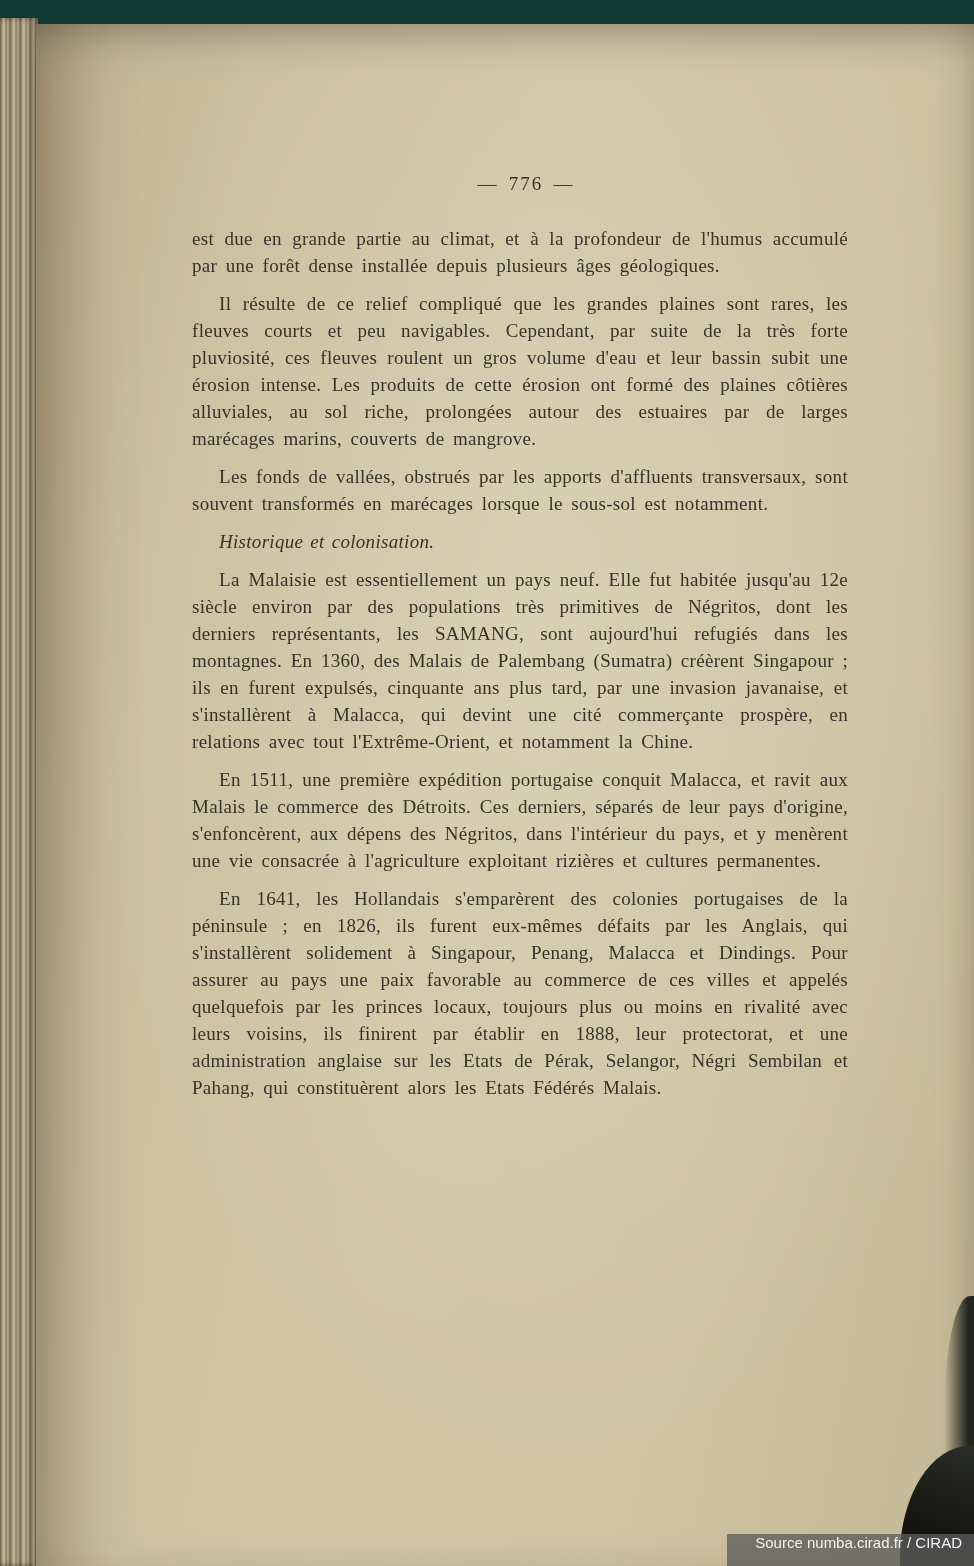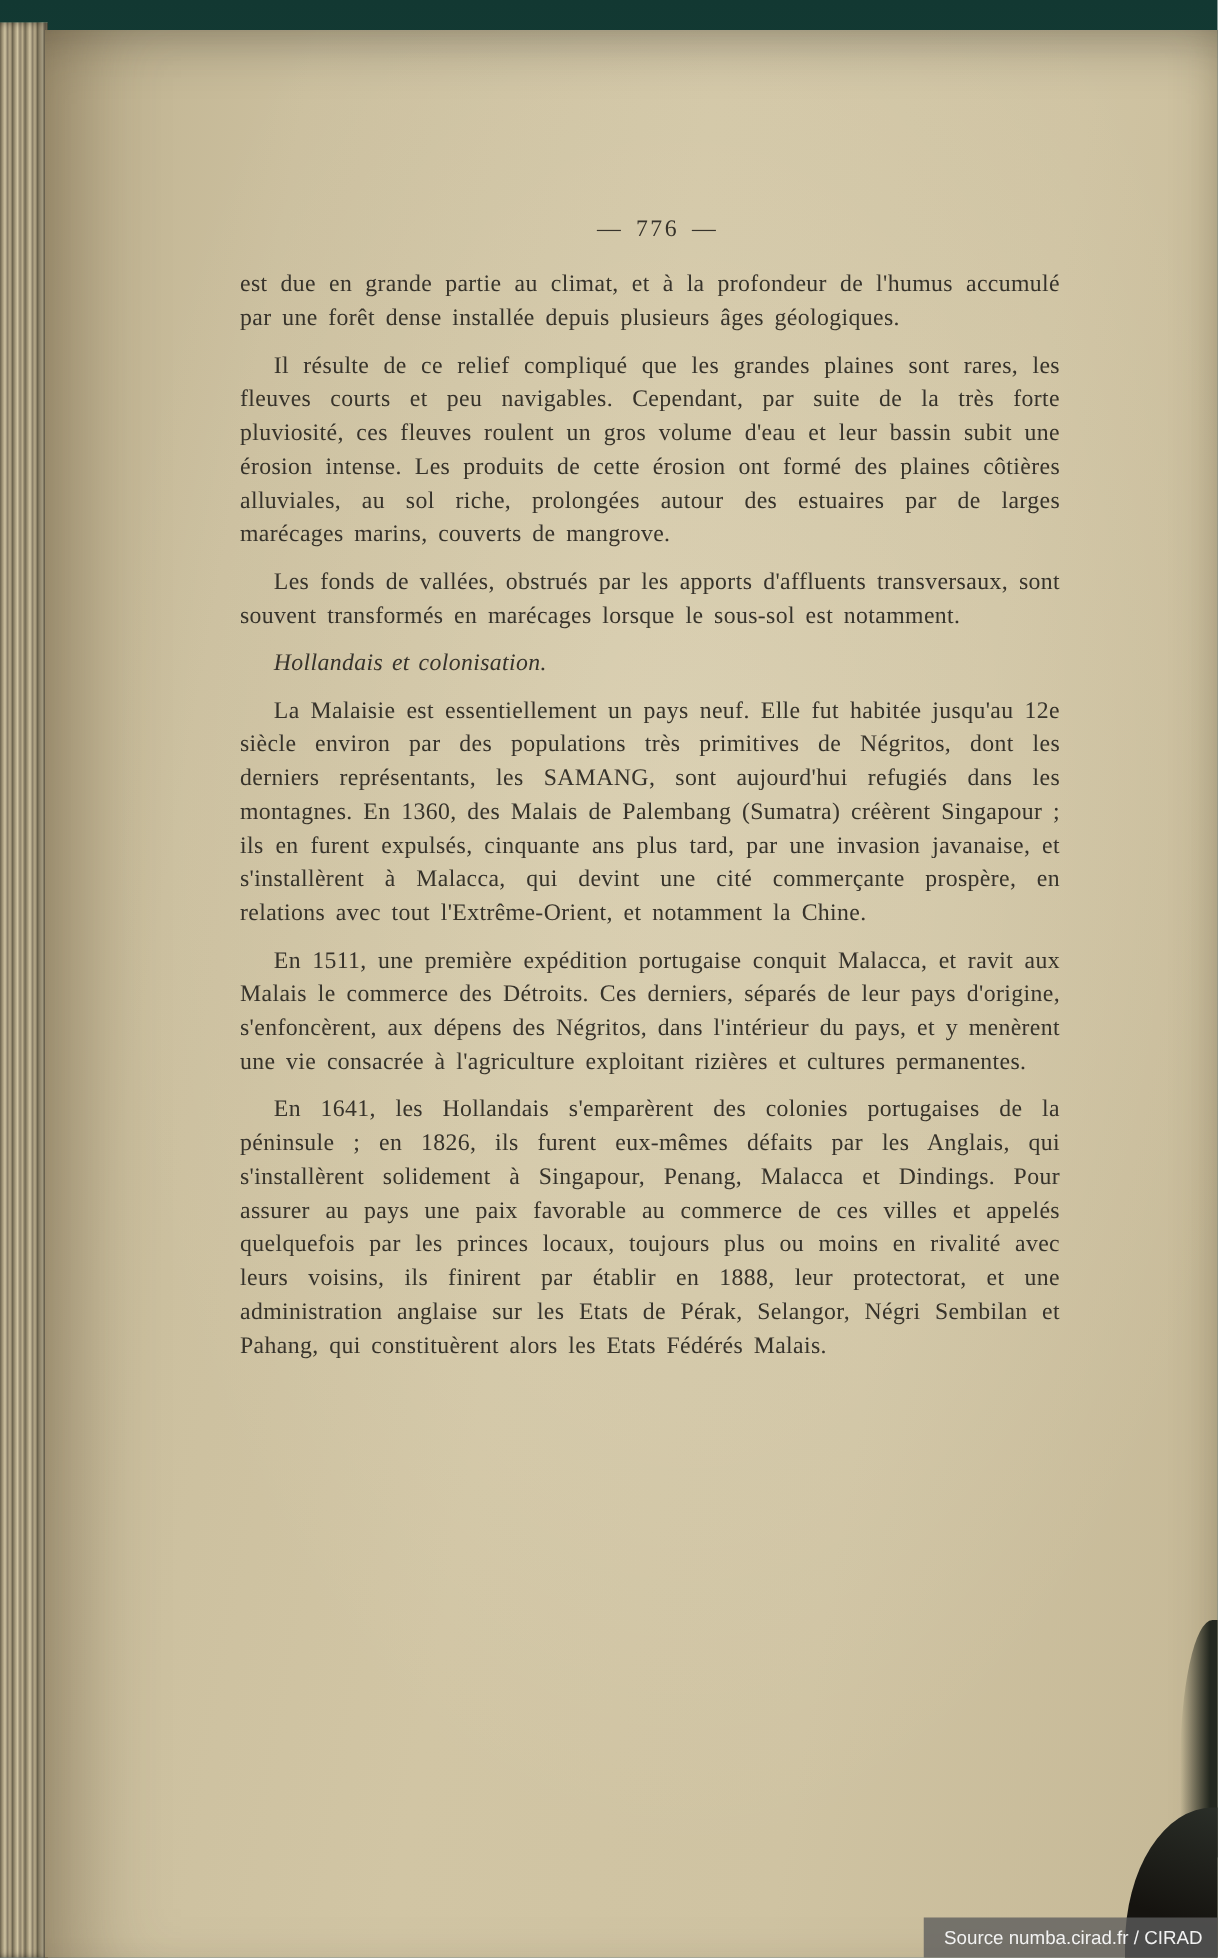--- a/index.html
+++ b/index.html
@@ -73,21 +73,21 @@
     width: 668px;
     color: #37332b;
     font-size: 19px;
     line-height: 27px;
     text-align: justify;
     word-spacing: 3.5px;
     letter-spacing: 0.3px;
   }
   .page-number {
     text-align: center;
-    margin-bottom: 17px;
+    margin-bottom: 28px;
     letter-spacing: 2px;
   }
   .text-block p {
     margin: 0 12px 11px 0;
     text-indent: 27px;
   }
   .text-block p.flush {
     text-indent: 0;
   }
   .section-heading {
@@ -96,41 +96,40 @@
     text-indent: 0;
     word-spacing: 2px;
   }
 
   
   .source-bar {
     position: absolute;
     right: 0;
     bottom: 0;
     height: 32px;
-    padding: 0 12px 0 16px;
+    padding: 0 12px 0 28px;
     display: flex;
-    align-items: center;
     background: rgba(92, 92, 92, 0.78);
     color: #f2f2f2;
     font-family: "Liberation Sans", "DejaVu Sans", sans-serif;
     font-size: 15px;
   }
 </style>
 </head>
 <body>
 
 <div class="page-stack"></div>
 
 <div class="paper">
   <div class="text-block">
     <div class="page-number">— 776 —</div>
     <p class="flush">est due en grande partie au climat, et à la profondeur de l'humus accumulé par une forêt dense installée depuis plusieurs âges géologiques.</p>
     <p>Il résulte de ce relief compliqué que les grandes plaines sont rares, les fleuves courts et peu navigables. Cependant, par suite de la très forte pluviosité, ces fleuves roulent un gros volume d'eau et leur bassin subit une érosion intense. Les produits de cette érosion ont formé des plaines côtières alluviales, au sol riche, prolongées autour des estuaires par de larges marécages marins, couverts de mangrove.</p>
     <p>Les fonds de vallées, obstrués par les apports d'affluents transversaux, sont souvent transformés en marécages lorsque le sous-sol est notamment.</p>
-    <p class="section-heading">Hollandais et colonisation.</p>
+    <p class="section-heading">Historique et colonisation.</p>
     <p>La Malaisie est essentiellement un pays neuf. Elle fut habitée jusqu'au 12e siècle environ par des populations très primitives de Négritos, dont les derniers représentants, les SAMANG, sont aujourd'hui refugiés dans les montagnes. En 1360, des Malais de Palembang (Sumatra) créèrent Singapour ; ils en furent expulsés, cinquante ans plus tard, par une invasion javanaise, et s'installèrent à Malacca, qui devint une cité commerçante prospère, en relations avec tout l'Extrême-Orient, et notamment la Chine.</p>
     <p>En 1511, une première expédition portugaise conquit Malacca, et ravit aux Malais le commerce des Détroits. Ces derniers, séparés de leur pays d'origine, s'enfoncèrent, aux dépens des Négritos, dans l'intérieur du pays, et y menèrent une vie consacrée à l'agriculture exploitant rizières et cultures permanentes.</p>
     <p>En 1641, les Hollandais s'emparèrent des colonies portugaises de la péninsule ; en 1826, ils furent eux-mêmes défaits par les Anglais, qui s'installèrent solidement à Singapour, Penang, Malacca et Dindings. Pour assurer au pays une paix favorable au commerce de ces villes et appelés quelquefois par les princes locaux, toujours plus ou moins en rivalité avec leurs voisins, ils finirent par établir en 1888, leur protectorat, et une administration anglaise sur les Etats de Pérak, Selangor, Négri Sembilan et Pahang, qui constituèrent alors les Etats Fédérés Malais.</p>
   </div>
 
   <div class="edge-dark"></div>
   <div class="corner-dark"></div>
 </div>
 
 <div class="source-bar">

